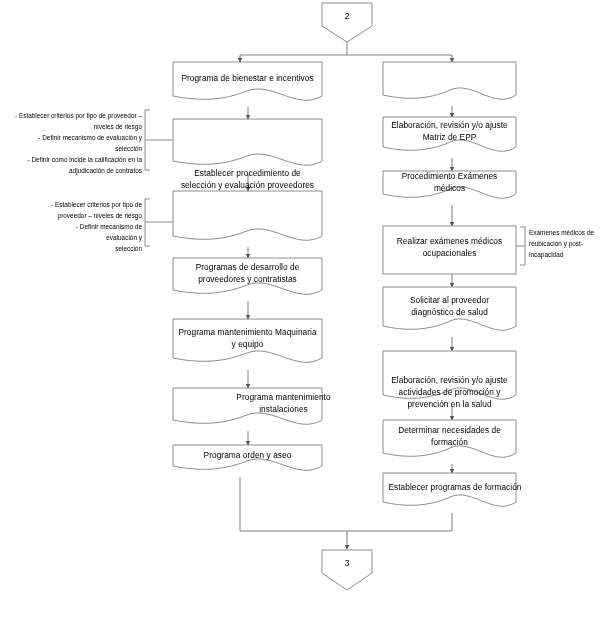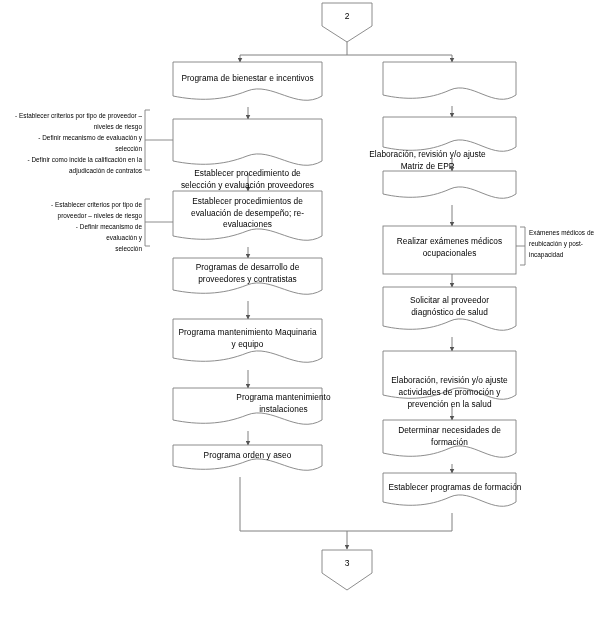--- a/index.html
+++ b/index.html
@@ -130,27 +130,27 @@
       <path d="M 520 227 L 525 227 L 525 265 L 520 265"></path>
       <path d="M 516 246 L 525 246"></path>
     </g>
   </svg>
 
   <div class="conn-label" style="left:322px; top:6px; width:50px; height:20px;">2</div>
   <div class="conn-label" style="left:322px; top:553px; width:50px; height:20px;">3</div>
 
   <div class="node-label" style="left:173px; top:62px; width:149px; height:34px;">Programa de bienestar e incentivos</div>
   <div class="node-label" style="left:173px; top:119px; width:149px; height:42px;margin-top:40px;">Establecer procedimiento de selección y evaluación proveedores</div>
-  <div class="node-label" style="left:173px; top:191px; width:149px; height:45px;">Establecer procedimientos de evaluación de desempeño; re-evaluaciones</div>
   <div class="node-label" style="left:173px; top:258px; width:149px; height:32px;">Programas de desarrollo de proveedores y contratistas</div>
   <div class="node-label" style="left:173px; top:319px; width:149px; height:39px;">Programa mantenimiento Maquinaria y equipo</div>
   <div class="node-label" style="left:173px; top:388px; width:149px; height:32px;margin-left:36px;">Programa mantenimiento instalaciones</div>
   <div class="node-label" style="left:173px; top:445px; width:149px; height:21px;">Programa orden y aseo</div>
 
-  <div class="node-label" style="left:361px; top:117px; width:133px; height:30px;margin-top:29px;">Elaboración, revisión y/o ajuste Matriz de EPP</div>
+  <div class="node-label" style="left:383px; top:117px; width:133px; height:30px;">Elaboración, revisión y/o ajuste Matriz de EPP</div>
+  <div class="node-label" style="left:383px; top:171px; width:133px; height:23px;">Procedimiento Exámenes médicos</div>
   <div class="node-label" style="left:383px; top:226px; width:133px; height:44px;">Realizar exámenes médicos ocupacionales</div>
   <div class="node-label" style="left:383px; top:287px; width:133px; height:39px;">Solicitar al proveedor diagnóstico de salud</div>
   <div class="node-label" style="left:383px; top:351px; width:133px; height:44px;margin-top:20px;">Elaboración, revisión y/o ajuste actividades de promoción y prevención en la salud</div>
   <div class="node-label" style="left:383px; top:420px; width:133px; height:33px;">Determinar necesidades de formación</div>
   <div class="node-label" style="left:383px; top:473px; width:144px; height:29px;">Establecer programas de formación</div>
 
   <div class="note-text note-right-align" style="left:12px; top:110px; width:130px;">
     <div>- Establecer criterios por tipo de proveedor –</div>
     <div>niveles de riesgo</div>
     <div>- Definir mecanismo de evaluación y selección</div>

